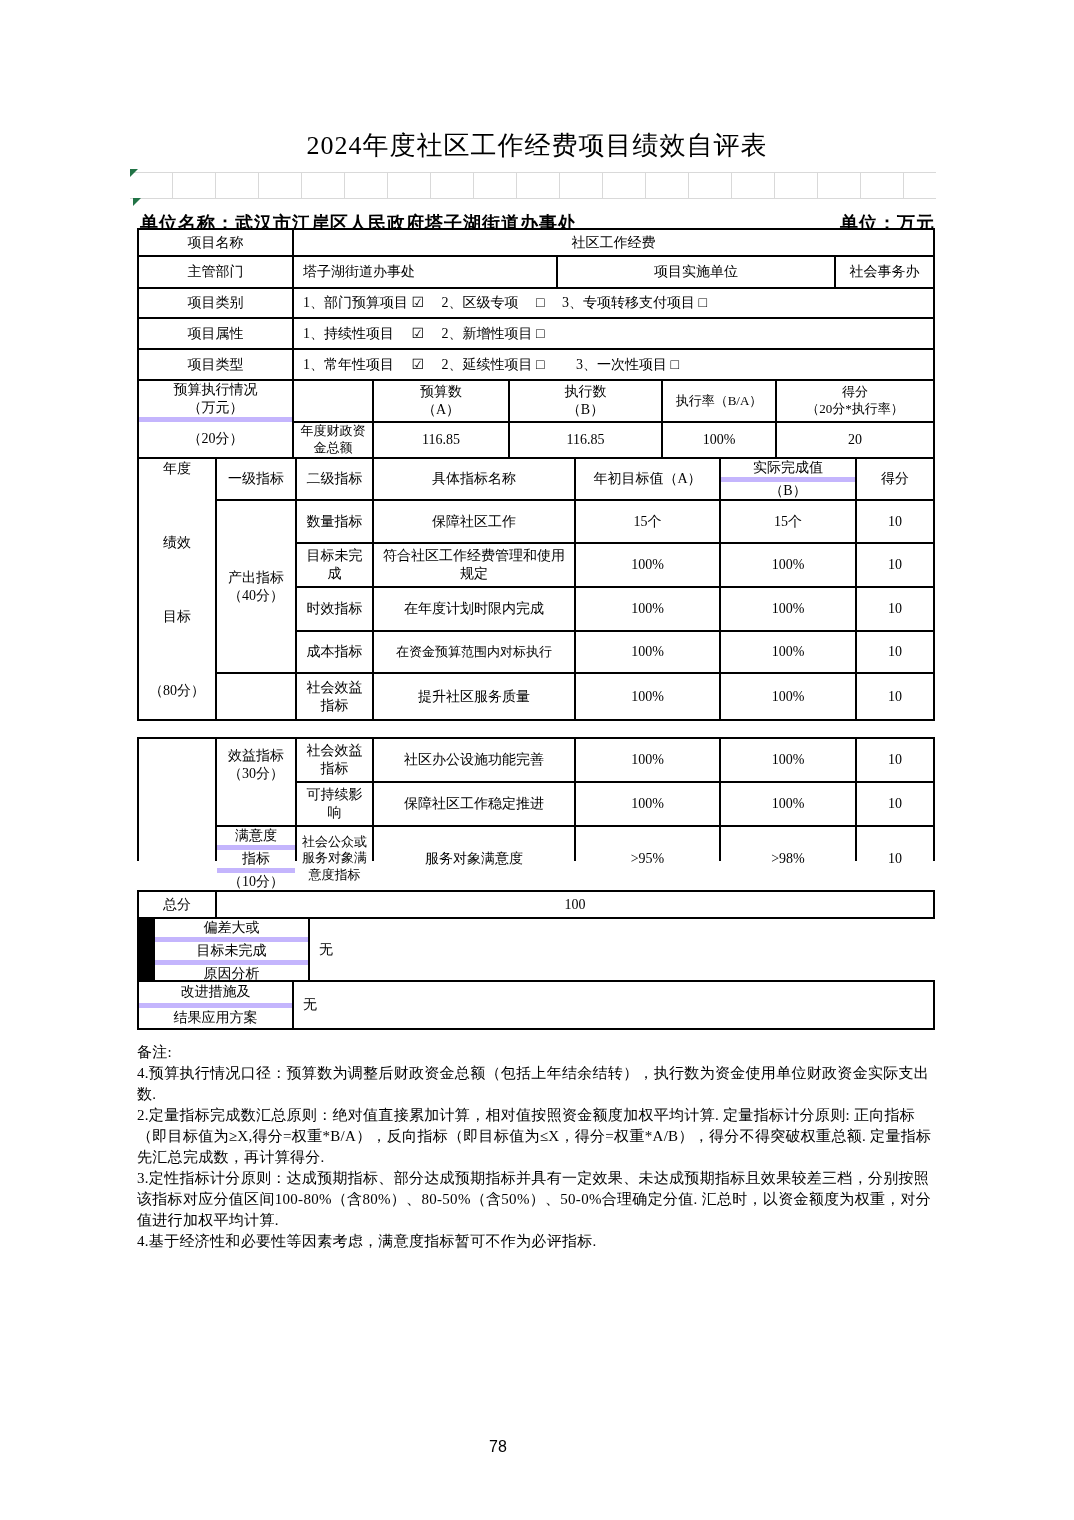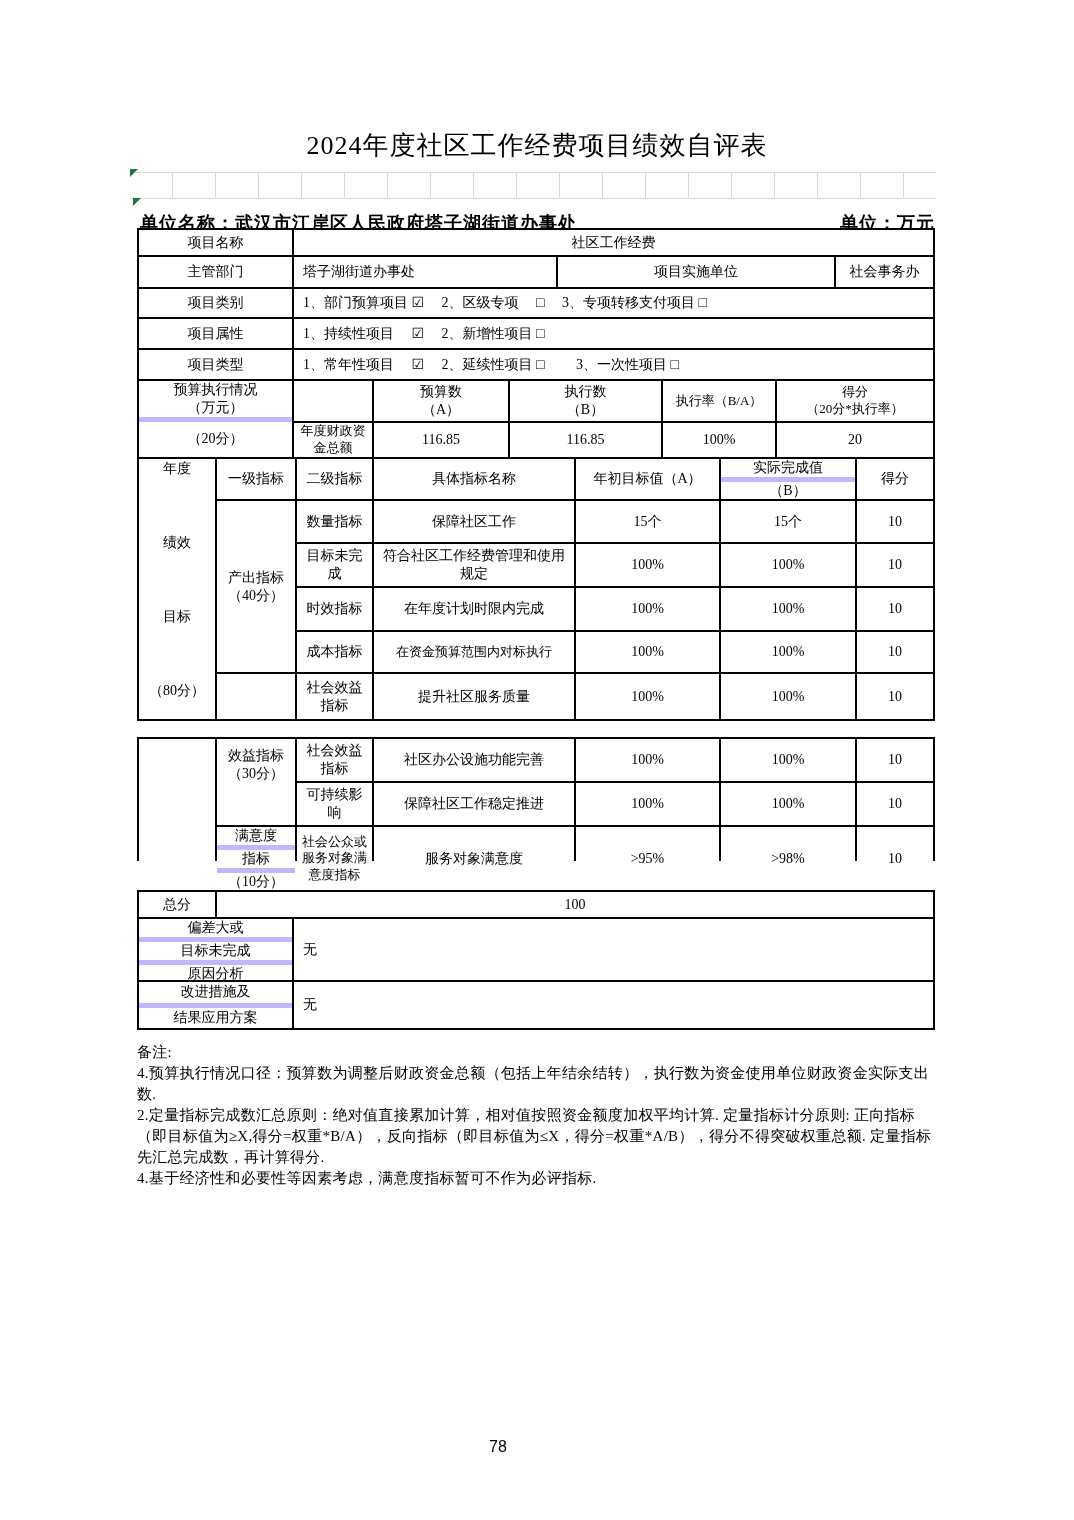--- a/index.html
+++ b/index.html
@@ -193,37 +193,38 @@
   <div class="c">&gt;95%</div>
   <div class="c">&gt;98%</div>
   <div class="c">10</div>
 </div>
 
 <div class="tbl" style="top:890px;height:29px;grid-template-columns:76px 716px;grid-template-rows:25px;">
   <div class="c">总分</div>
   <div class="c">100</div>
 </div>
 
-<div class="tbl" style="top:917px;height:65px;grid-template-columns:153px 639px;grid-template-rows:61px;">
+<div class="tbl" style="top:917px;height:65px;grid-template-columns:153px 639px;grid-template-rows:61px;padding-left:16px;">
   <div class="c faint">
     <div>偏差大或</div>
     <div>目标未完成</div>
     <div>原因分析</div>
   </div>
   <div class="c cl">无</div>
 </div>
 
 <div class="tbl" style="top:980px;height:50px;grid-template-columns:153px 639px;grid-template-rows:46px;">
   <div class="c faint">
     <div>改进措施及</div>
     <div>结果应用方案</div>
   </div>
   <div class="c cl">无</div>
 </div>
 
 <div class="notes">
   <p>备注:</p>
   <p>4.预算执行情况口径：预算数为调整后财政资金总额（包括上年结余结转），执行数为资金使用单位财政资金实际支出数.</p>
   <p>2.定量指标完成数汇总原则：绝对值直接累加计算，相对值按照资金额度加权平均计算. 定量指标计分原则: 正向指标（即目标值为≥X,得分=权重*B/A），反向指标（即目标值为≤X，得分=权重*A/B），得分不得突破权重总额. 定量指标先汇总完成数，再计算得分.</p>
+  <p>3.定性指标计分原则：达成预期指标、部分达成预期指标并具有一定效果、未达成预期指标且效果较差三档，分别按照该指标对应分值区间100-80%（含80%）、80-50%（含50%）、50-0%合理确定分值. 汇总时，以资金额度为权重，对分值进行加权平均计算.</p>
   <p>4.基于经济性和必要性等因素考虑，满意度指标暂可不作为必评指标.</p>
 </div>
 
 <div class="abs pagenum">78</div>
 
 </body></html>

